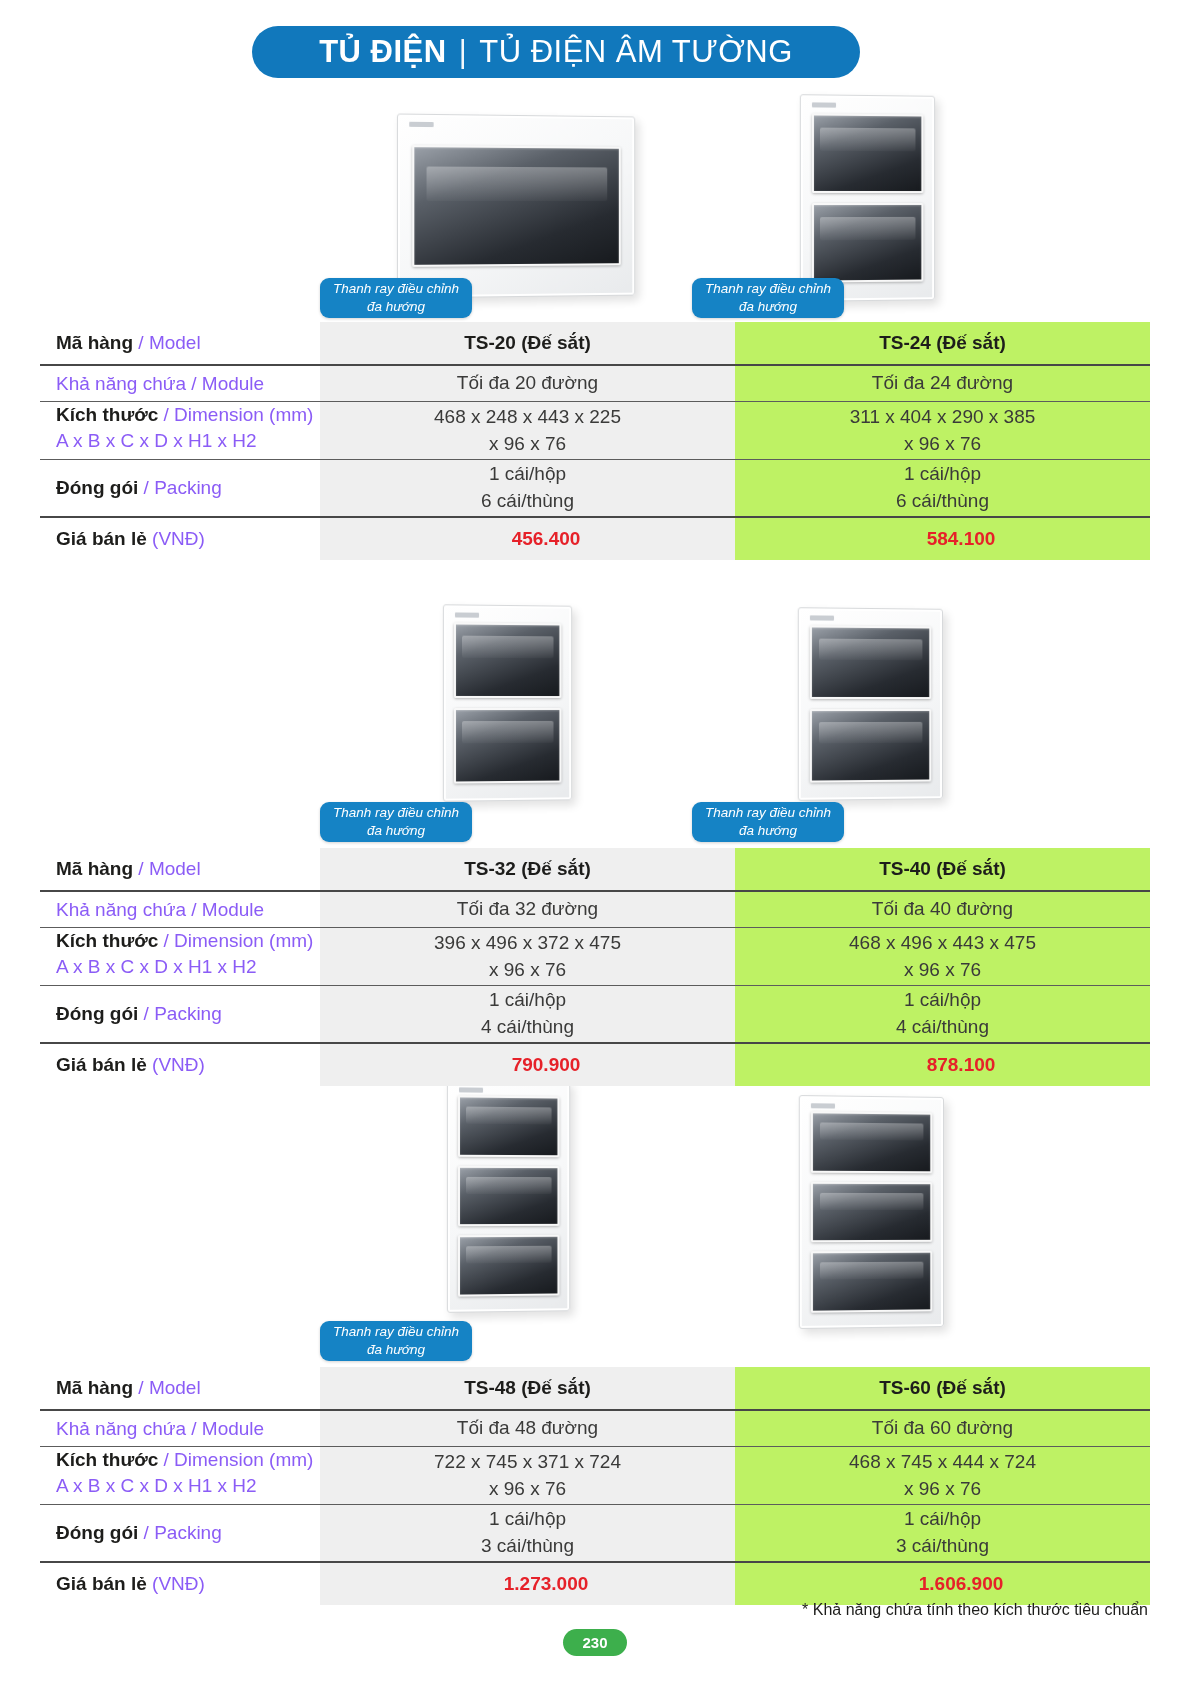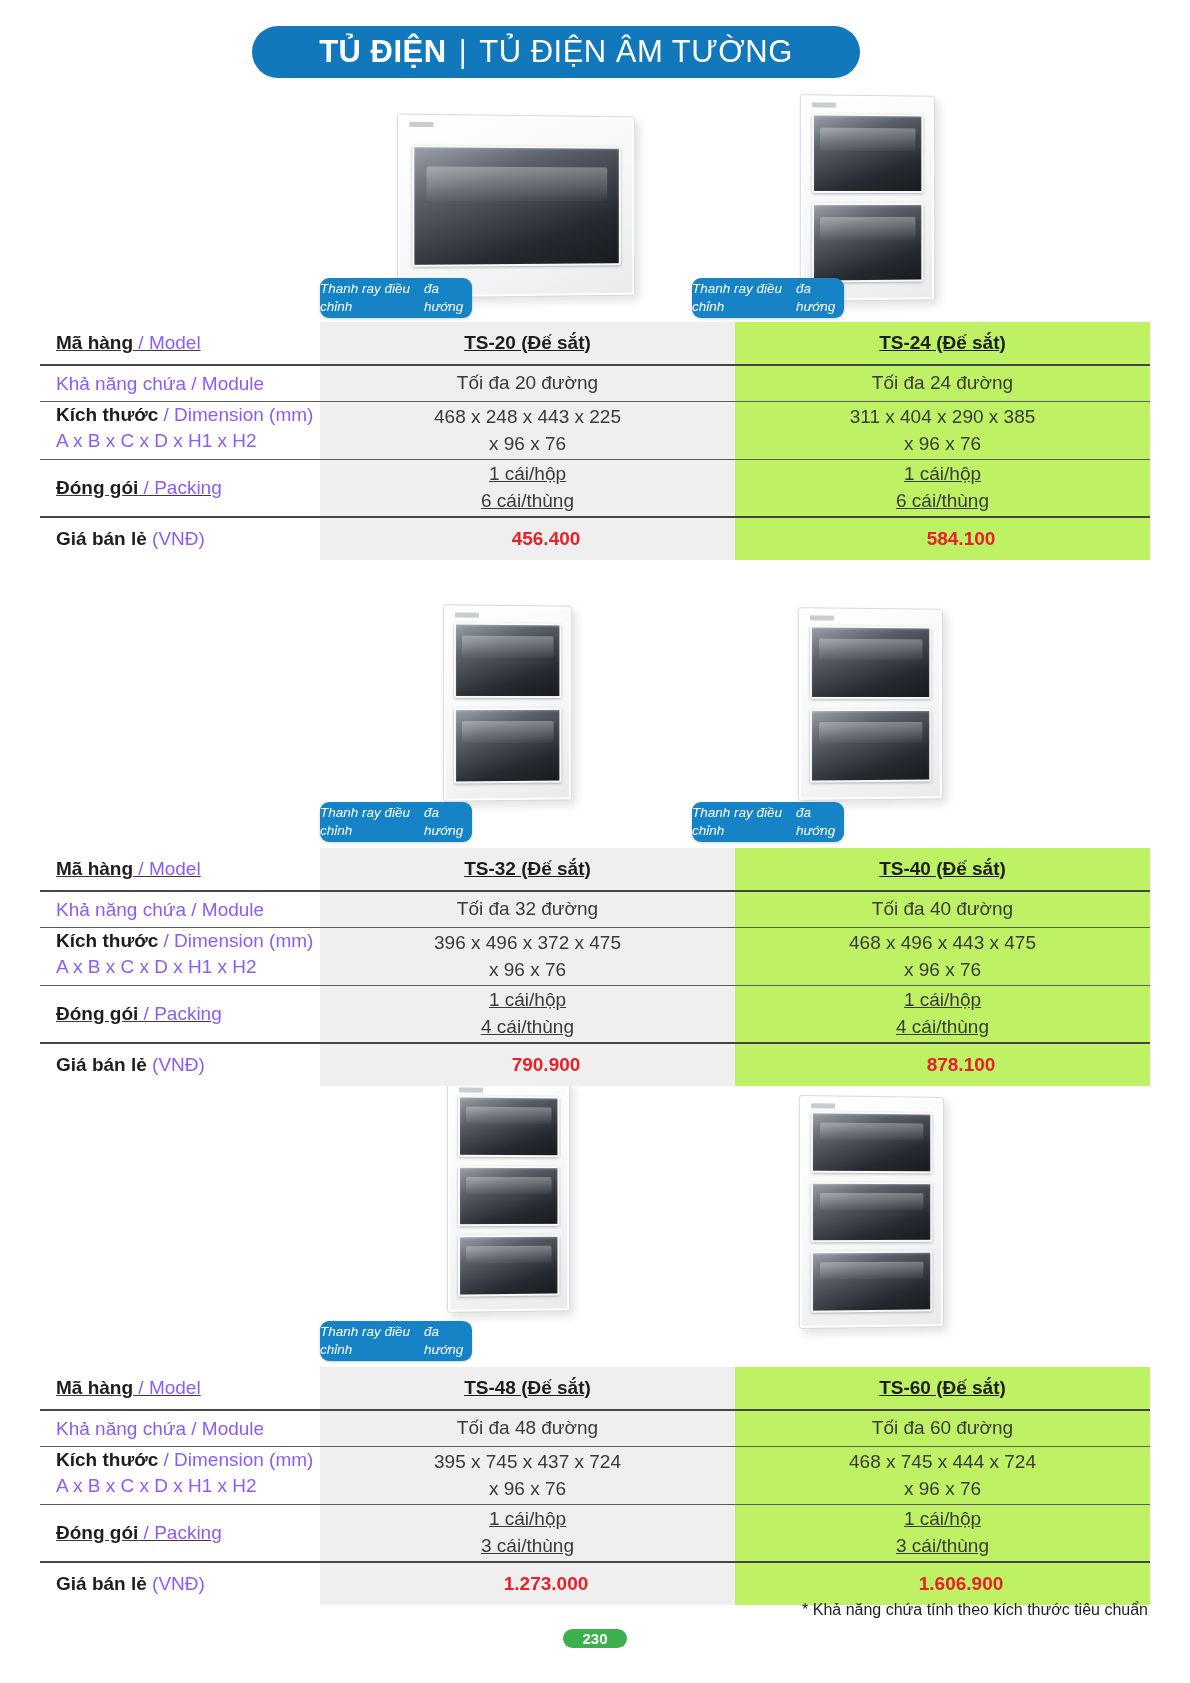--- a/index.html
+++ b/index.html
@@ -48,21 +48,21 @@
   .cab-ts40 .cab-frame { padding:17px 11px; }
   .cab-ts48 { left:447px; top:1080px; width:124px; height:232px; transform:perspective(900px) rotateY(6deg); }
   .cab-ts48 .cab-frame { padding:15px 10px; gap:9px; }
   .cab-ts60 { left:799px; top:1096px; width:146px; height:232px; transform:perspective(900px) rotateY(6deg); }
   .cab-ts60 .cab-frame { padding:15px 11px; gap:9px; }
 
   
   .feature-badge {
     position:absolute; width:152px; height:40px; background:#1583c5; border-radius:9px;
     color:#ffffff; font-style:italic; font-size:13.5px; line-height:1.3;
-    display:flex; align-items:center; justify-content:center;
+    display:flex; flex-direction:column; align-items:center; justify-content:center;
     box-shadow:0 1px 3px rgba(0,0,0,0.18);
   }
   .badge-s1a { left:320px; top:278px; }
   .badge-s1b { left:692px; top:278px; }
   .badge-s2a { left:320px; top:802px; }
   .badge-s2b { left:692px; top:802px; }
   .badge-s3a { left:320px; top:1321px; }
 
   
   .spec-table {
@@ -73,35 +73,35 @@
   }
   .tbl-1 { top:322px; }
   .tbl-2 { top:848px; }
   .tbl-3 { top:1367px; }
   .cell { display:flex; align-items:center; }
   .lbl  { padding-left:16px; justify-content:flex-start; }
   .lbl.two-line { flex-direction:column; align-items:flex-start; justify-content:flex-start; line-height:1.35; }
   .val  { justify-content:center; text-align:center; flex-direction:column; line-height:1.4; }
   .v1 { background:#efefef; }
   .v2 { background:#bef264; }
-  .bb-thick { border-bottom:2px solid #474747;text-decoration:underline; }
+  .bb-thick { border-bottom:2px solid #474747; }
   .bb-thin  { border-bottom:1.5px solid #5c5c5c; }
   .lbl .b { font-weight:bold; color:#1d1d1b; }
   .lbl .r { color:#8b5cf6; white-space:pre; }
   .model-val { font-weight:bold; color:#1d1d1b; }
   .price-val { font-weight:bold; color:#e62129;padding-left:37px; }
 
   
   .footnote {
     position:absolute; right:42px; top:1601px; 
     font-size:16px; color:#1d1d1b;
   }
   .page-pill {
     position:absolute; left:50%; transform:translateX(-50%); top:1629px;
-    width:64px; height:19px; border-radius:14px; background:#3daf4c;
+    width:64px; height:27px; border-radius:14px; background:#3daf4c;
     color:#ffffff; font-weight:bold; font-size:15px;
     display:flex; align-items:center; justify-content:center;
   }
 </style>
 </head>
 <body>
 
 <div class="page">
 
   <div class="header-pill">
@@ -283,21 +283,21 @@
       <span class="r">Khả năng chứa / Module</span>
     </div>
     <div class="cell val v1 bb-thin">Tối đa 48 đường</div>
     <div class="cell val v2 bb-thin">Tối đa 60 đường</div>
 
     <div class="cell lbl two-line bb-thin">
       <span><span class="b">Kích thước</span><span class="r"> / Dimension (mm)</span></span>
       <span class="r">A x B x C x D x H1 x H2</span>
     </div>
     <div class="cell val v1 bb-thin">
-      <span>395 x 745 x 437 x 724</span>
+      <span>722 x 745 x 371 x 724</span>
       <span>x 96 x 76</span>
     </div>
     <div class="cell val v2 bb-thin">
       <span>468 x 745 x 444 x 724</span>
       <span>x 96 x 76</span>
     </div>
 
     <div class="cell lbl bb-thick">
       <span class="b">Đóng gói</span>
         <span class="r"> / Packing</span>

